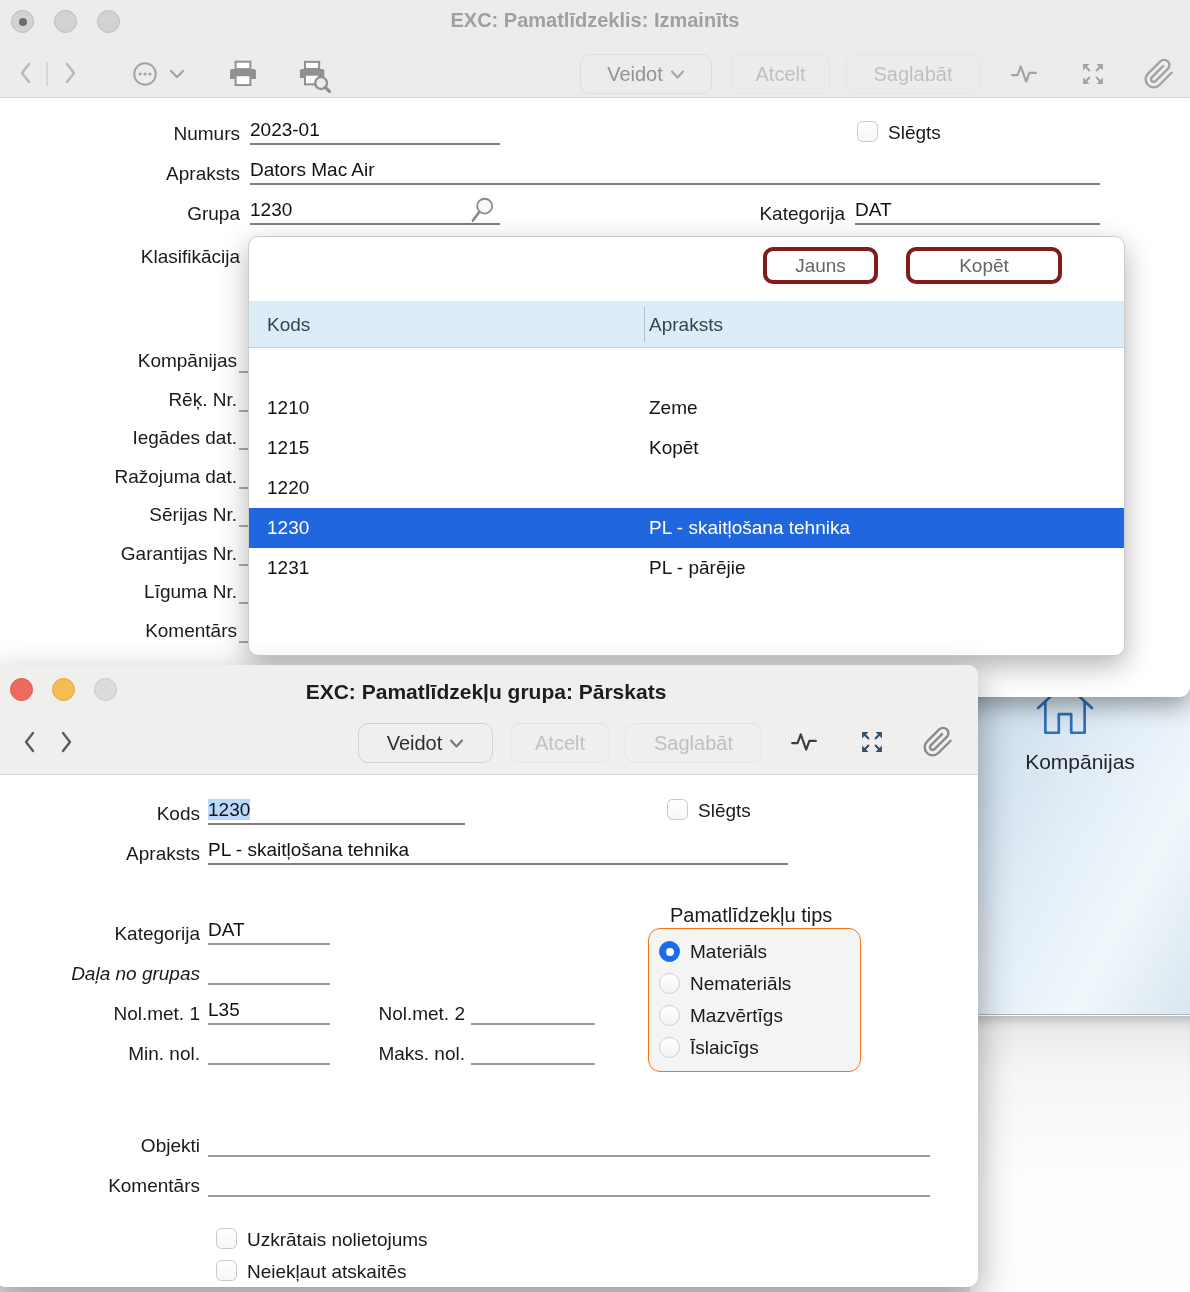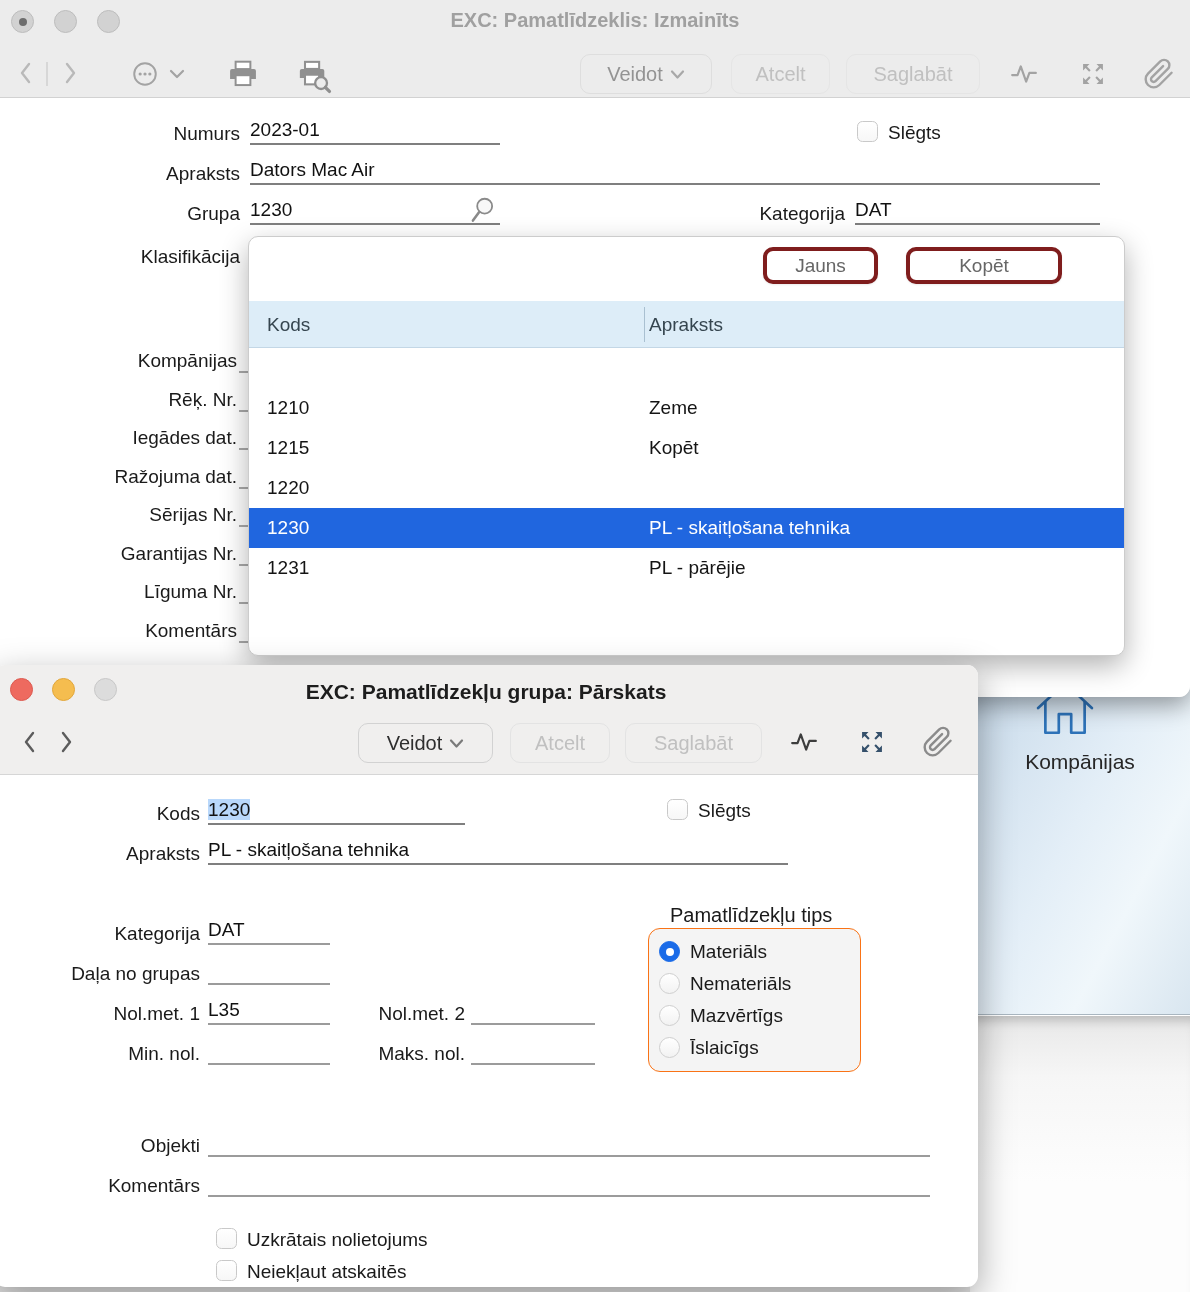--- a/index.html
+++ b/index.html
@@ -309,21 +309,21 @@
     <div class="fld" style="left:214px; top:134px; width:257px;"><span class="sel-text">1230</span></div>
     <div class="cb" style="left:673px; top:134px;"></div>
     <div class="cb-lbl" style="left:704px; top:134px;">Slēgts</div>
 
     <div class="lbl" style="left:46px; top:177px;">Apraksts</div>
     <div class="fld" style="left:214px; top:174px; width:580px;">PL - skaitļošana tehnika</div>
 
     <div class="lbl" style="left:46px; top:257px;">Kategorija</div>
     <div class="fld lite" style="left:214px; top:254px; width:122px;">DAT</div>
 
-    <div class="lbl" style="left:46px; top:297px;">Daļa no grupas</div>
+    <div class="lbl" style="left:46px; top:297px;font-style:italic;">Daļa no grupas</div>
     <div class="fld lite" style="left:214px; top:294px; width:122px;"></div>
 
     <div class="lbl" style="left:46px; top:337px;">Nol.met. 1</div>
     <div class="fld lite" style="left:214px; top:334px; width:122px;">L35</div>
     <div class="lbl" style="left:311px; top:337px;">Nol.met. 2</div>
     <div class="fld lite" style="left:477px; top:334px; width:124px;"></div>
 
     <div class="lbl" style="left:46px; top:377px;">Min. nol.</div>
     <div class="fld lite" style="left:214px; top:374px; width:122px;"></div>
     <div class="lbl" style="left:311px; top:377px;">Maks. nol.</div>

